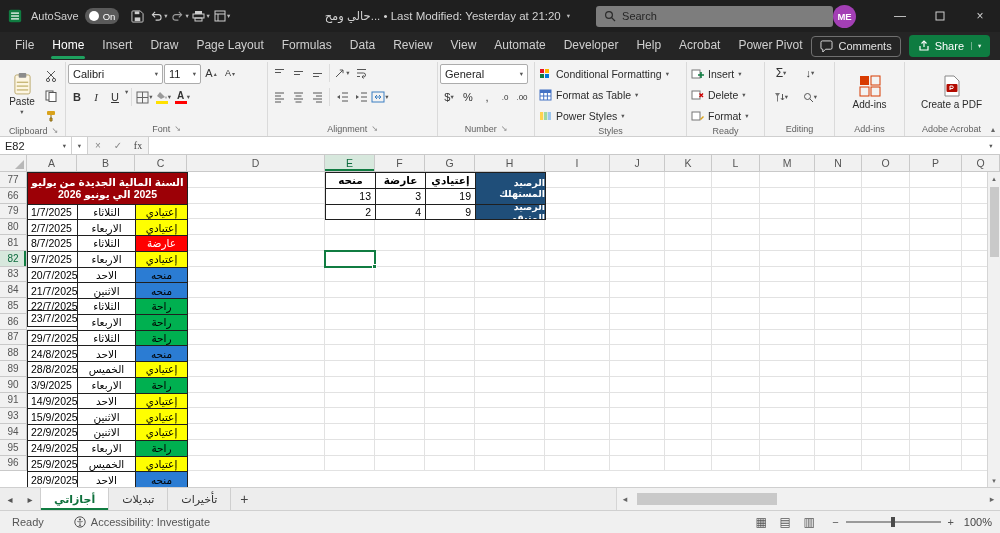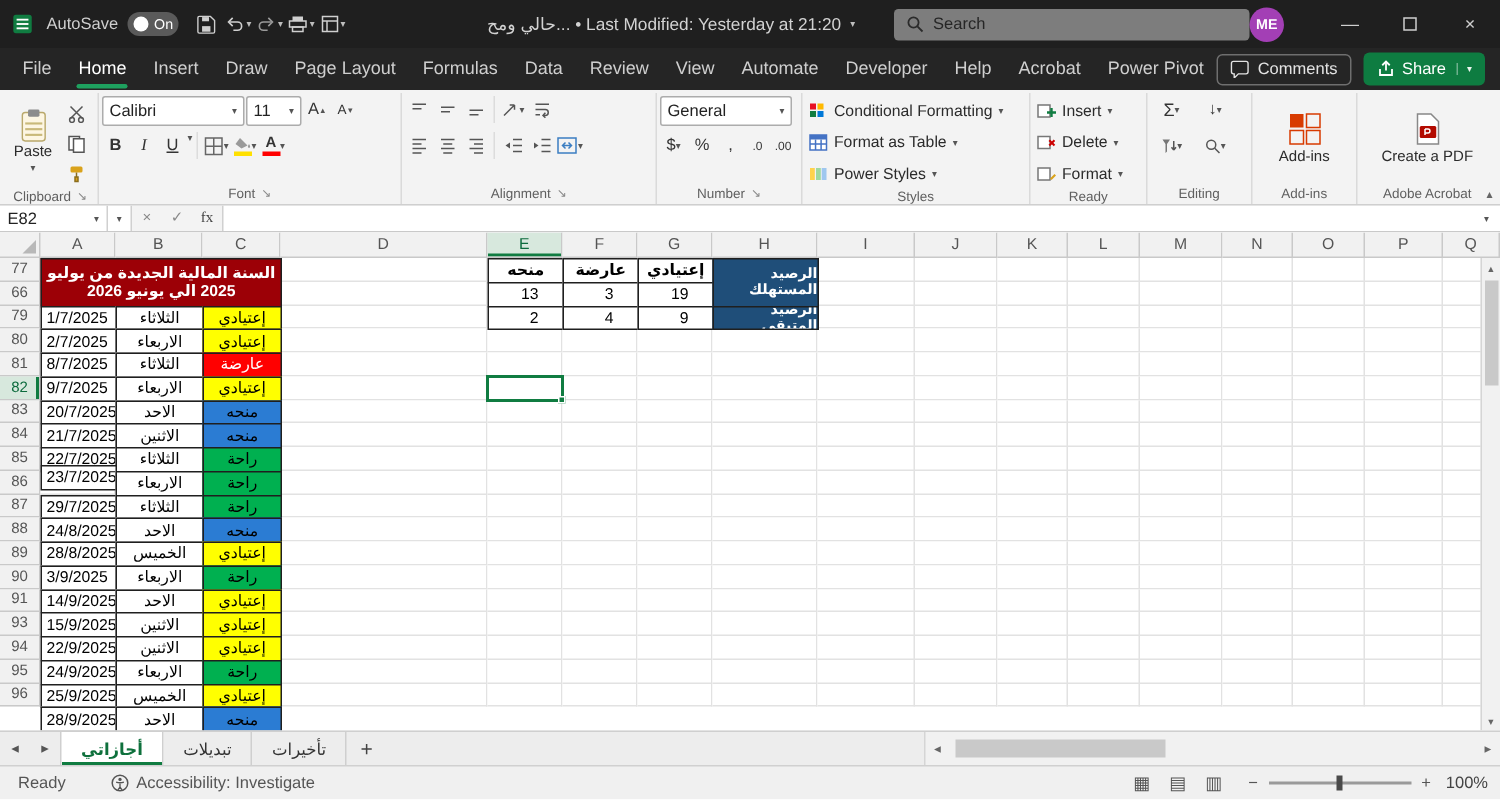--- a/index.html
+++ b/index.html
@@ -74,21 +74,21 @@
 .grow{display:flex;height:15.75px}
 .rowh{width:27px;background:#f1f1f1;border-right:1px solid #c9c9c9;border-bottom:1px solid #c9c9c9;font-size:10px;color:#555;display:flex;align-items:center;justify-content:center;flex:none}
 .rowh.sel{background:#d7e8dd;color:#0c6b3d;box-shadow:inset -2px 0 0 #107C41}
 .cell{border-right:1px solid #e2e2e2;border-bottom:1px solid #e2e2e2;background:#fff;flex:none}
 #overlays{position:absolute;top:17px;left:0;right:0;bottom:0}
 .tc{position:absolute;border:1px solid #1f1f1f;background:#fff;display:flex;align-items:center;font-size:10.5px;color:#000;overflow:hidden}
 .tc.date{padding-left:3px}
 .tc.day{justify-content:center;direction:rtl}
 .tc.type{justify-content:center;direction:rtl}
 .tc.rhead{justify-content:center;direction:rtl;font-weight:bold}
-.tc.num{justify-content:flex-end;padding-right:16px}
+.tc.num{justify-content:flex-end;padding-right:4px}
 .tc.bluelbl{justify-content:center;direction:rtl;color:#fff;font-weight:bold;font-size:9.5px}
 .tc.mergedred{justify-content:center;text-align:center;direction:rtl;font-weight:bold;font-size:10.5px;line-height:12.5px;padding:0 3px}
 .selbox{position:absolute;border:2px solid #107C41;background:transparent}
 .selhandle{position:absolute;right:-3px;bottom:-3px;width:5px;height:5px;background:#107C41;border:1px solid #fff}
 #vscroll{position:absolute;top:17px;right:0;bottom:0;width:13px;background:#f1f1f1;border-left:1px solid #d5d5d5;display:flex;flex-direction:column;align-items:center;font-size:7px;color:#666}
 #vscroll .varr{height:13px;display:flex;align-items:center}
 #vscroll .vthumb{width:9px;height:70px;background:#c9c9c9;margin-top:2px}
 #vscroll .varr.bottom{margin-top:auto}
 
 #tabbar{height:23px;background:#ededed;border-top:1px solid #cfcfcf;display:flex;align-items:stretch;position:relative}

